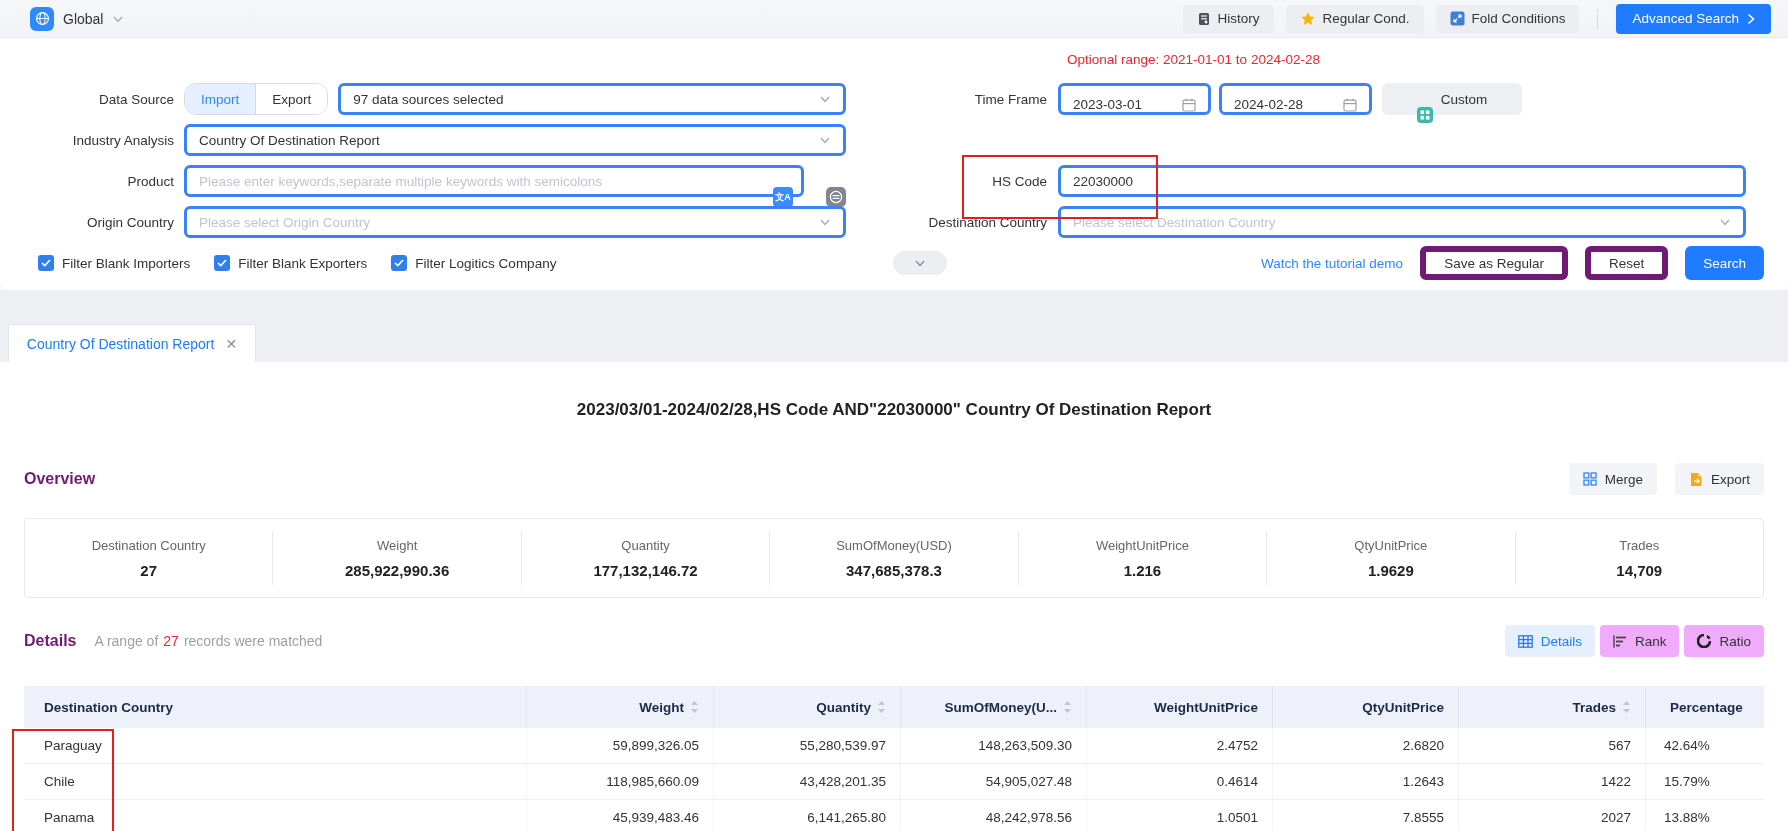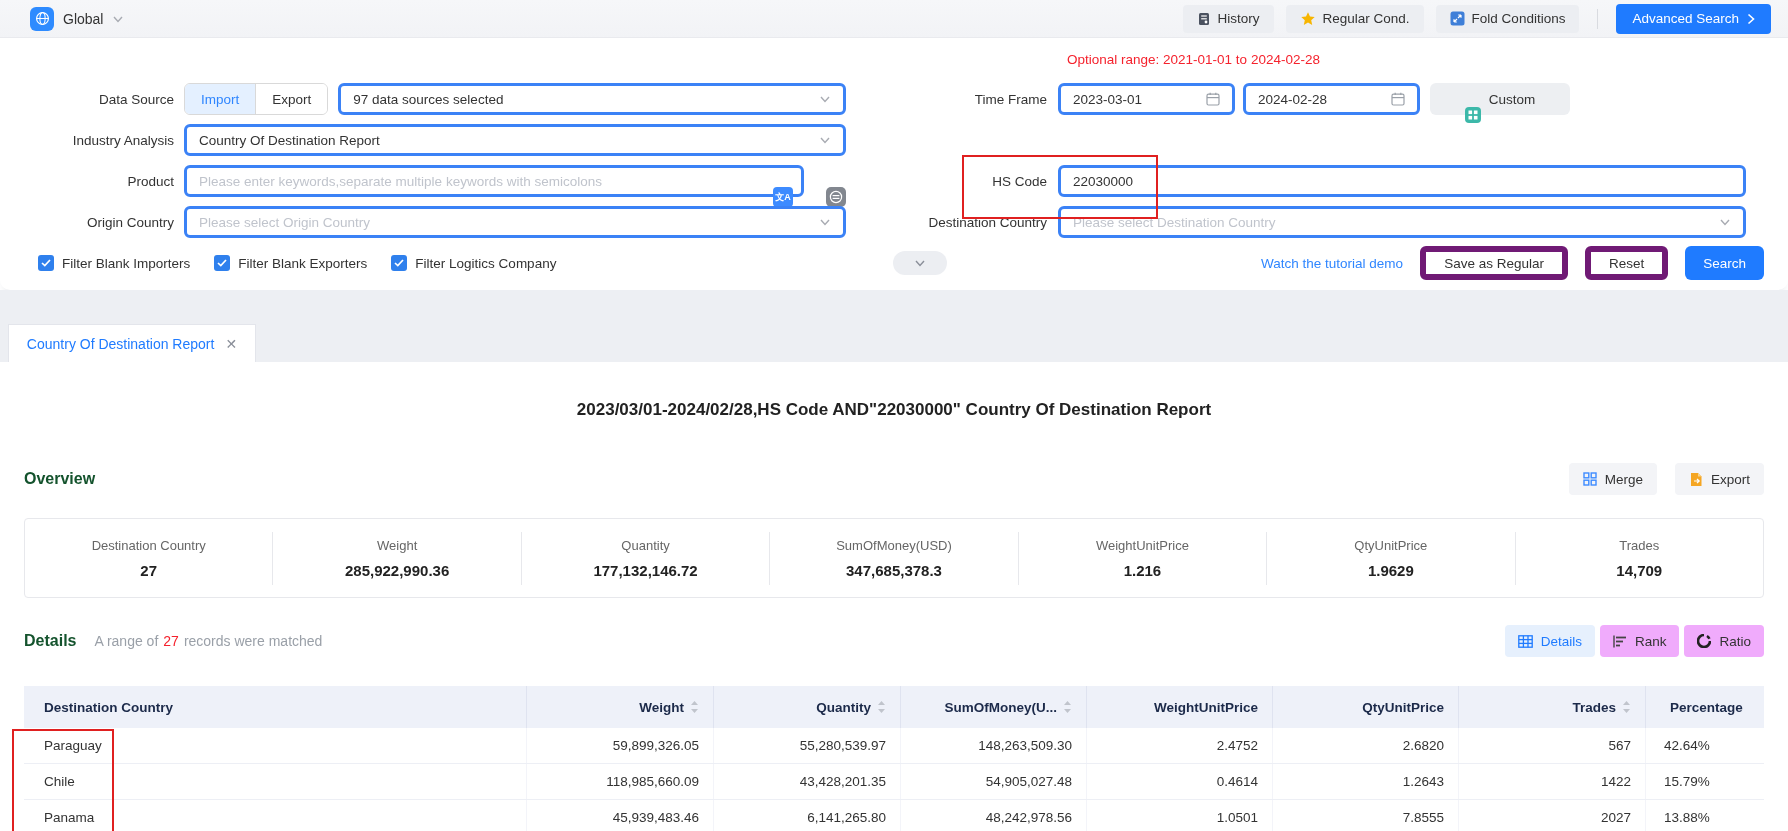--- a/index.html
+++ b/index.html
@@ -21,31 +21,31 @@
 
   
   .form-card { background:#fff; padding:44px 24px 10px 24px; position:relative; border-radius:0 0 10px 10px;
                box-shadow:0 7px 9px -6px rgba(40,60,100,.18); }
   .optional-range { position:absolute; top:14px; left:1067px; color:#f5222d; font-size:13.5px; }
   .frow { display:flex; align-items:center; height:34px; margin-bottom:7px; }
   .lab-l { width:160px; flex:none; text-align:right; padding-right:10px; font-size:13.5px; color:#333; }
   .fld-l { width:662px; flex:none; display:flex; align-items:center; }
   .lab-r { width:212px; flex:none; text-align:right; padding-right:11px; font-size:13.5px; color:#333; }
   .fld-r { flex:1; margin-right:18px; display:flex; align-items:center; }
-  .seg { display:flex; height:32px; border:1px solid #d9d9d9; border-radius:6px; overflow:hidden; flex:none; }
+  .seg { display:flex; height:32px; border:1px solid #d9d9d9; border-radius:12px; overflow:hidden; flex:none; }
   .seg-opt { padding:0 16px; display:flex; align-items:center; font-size:13.5px; cursor:pointer; background:#fff; color:#333; }
   .seg-opt.active { background:#e4f0ff; color:#2f86ff; }
   .seg-opt + .seg-opt { border-left:1px solid #d9d9d9; }
   .select, .input { height:32px; border:3px solid #3b82f6; border-radius:6px; background:#fff; display:flex; align-items:center;
                     padding:0 12px; font-size:13.5px; color:#333; width:100%; }
   .select { justify-content:space-between; cursor:pointer; }
   .src-select { width:516px; margin-left:10px; }
   .input input { border:none; outline:none; width:100%; font-size:13.5px; font-family:inherit; color:#333; background:transparent; }
   .input input::placeholder { color:#c0c4cc; }
-  .date-box { width:177px; flex:none; justify-content:space-between; cursor:pointer; }
+  .date-box { width:153px; flex:none; justify-content:space-between; cursor:pointer;align-items:flex-end; }
   .gap8 { width:8px; flex:none; } .gap10 { width:10px; flex:none; }
   .custom-btn { height:32px; width:140px; flex:none; background:#edeff2; border:none; border-radius:6px; font-size:13.5px; color:#333;
                 display:flex; align-items:center; justify-content:center; gap:8px; font-family:inherit; cursor:pointer; }
   .icon-sq { width:20px; height:20px; border-radius:4px; display:flex; align-items:center; justify-content:center; flex:none;margin-top:32px; }
   .translate-badge { background:#3d8bff; color:#fff; font-size:9px; font-weight:bold; cursor:pointer; }
   .enum-badge { background:#82878f; color:#fff; font-size:12px; margin-left:22px; cursor:pointer; border-radius:5px; }
   .cb-row { display:flex; align-items:center; margin:6px 0 0 14px; height:34px; position:relative; }
   .cb-item { display:flex; align-items:center; gap:8px; margin-right:24px; cursor:pointer;text-align:center; }
   .cb-box { width:16px; height:16px; background:#2f80ed; border-radius:3px; display:flex; align-items:center; justify-content:center; flex:none; }
   .cb-label { font-size:13.5px; color:#333; }
@@ -62,21 +62,21 @@
   .mid-band { height:72px; background:#edeff3; position:relative; }
   .tab { position:absolute; left:8px; bottom:0; width:248px; height:38px; background:#fff; border:1px solid #e3e5eb; border-bottom:none;
          display:flex; align-items:center; justify-content:center; gap:11px; cursor:pointer; }
   .tab-label { color:#1f7bff; font-size:14px; }
   .tab-close { color:#8a8f99; font-size:14px; cursor:pointer; }
 
   
   .content { background:#fff; padding:0 24px; }
   .report-title { text-align:center; margin-top:38px; font-size:17px; font-weight:bold; color:#222; height:26px; }
   .sec-row { display:flex; align-items:center; margin-top:36px; height:34px; }
-  .sec-title { font-size:16px; font-weight:bold; color:#14532d; }
+  .sec-title { font-size:16px; font-weight:bold; color:#701a75; }
   .sec-right { margin-left:auto; display:flex; align-items:center; gap:18px; }
   .soft-btn { height:32px; padding:0 14px; background:#f3f4f7; border:none; border-radius:4px; font-size:13.5px; color:#333;
               display:flex; align-items:center; gap:8px; font-family:inherit; cursor:pointer; }
   .stats-card { margin-top:22px; height:80px; border:1px solid #e7e8ec; border-radius:4px; display:flex; align-items:center; }
   .stat { flex:1; text-align:center; padding:6px 4px; border-right:1px solid #e7e8ec; }
   .stat:last-child { border-right:none; }
   .stat-label { font-size:13px; color:#666; }
   .stat-value { font-size:15px; font-weight:bold; color:#222; margin-top:9px; }
   .details-row { display:flex; align-items:center; margin-top:26px; height:34px; }
   .match-text { margin-left:18px; font-size:14px; color:#9aa0a8; }

